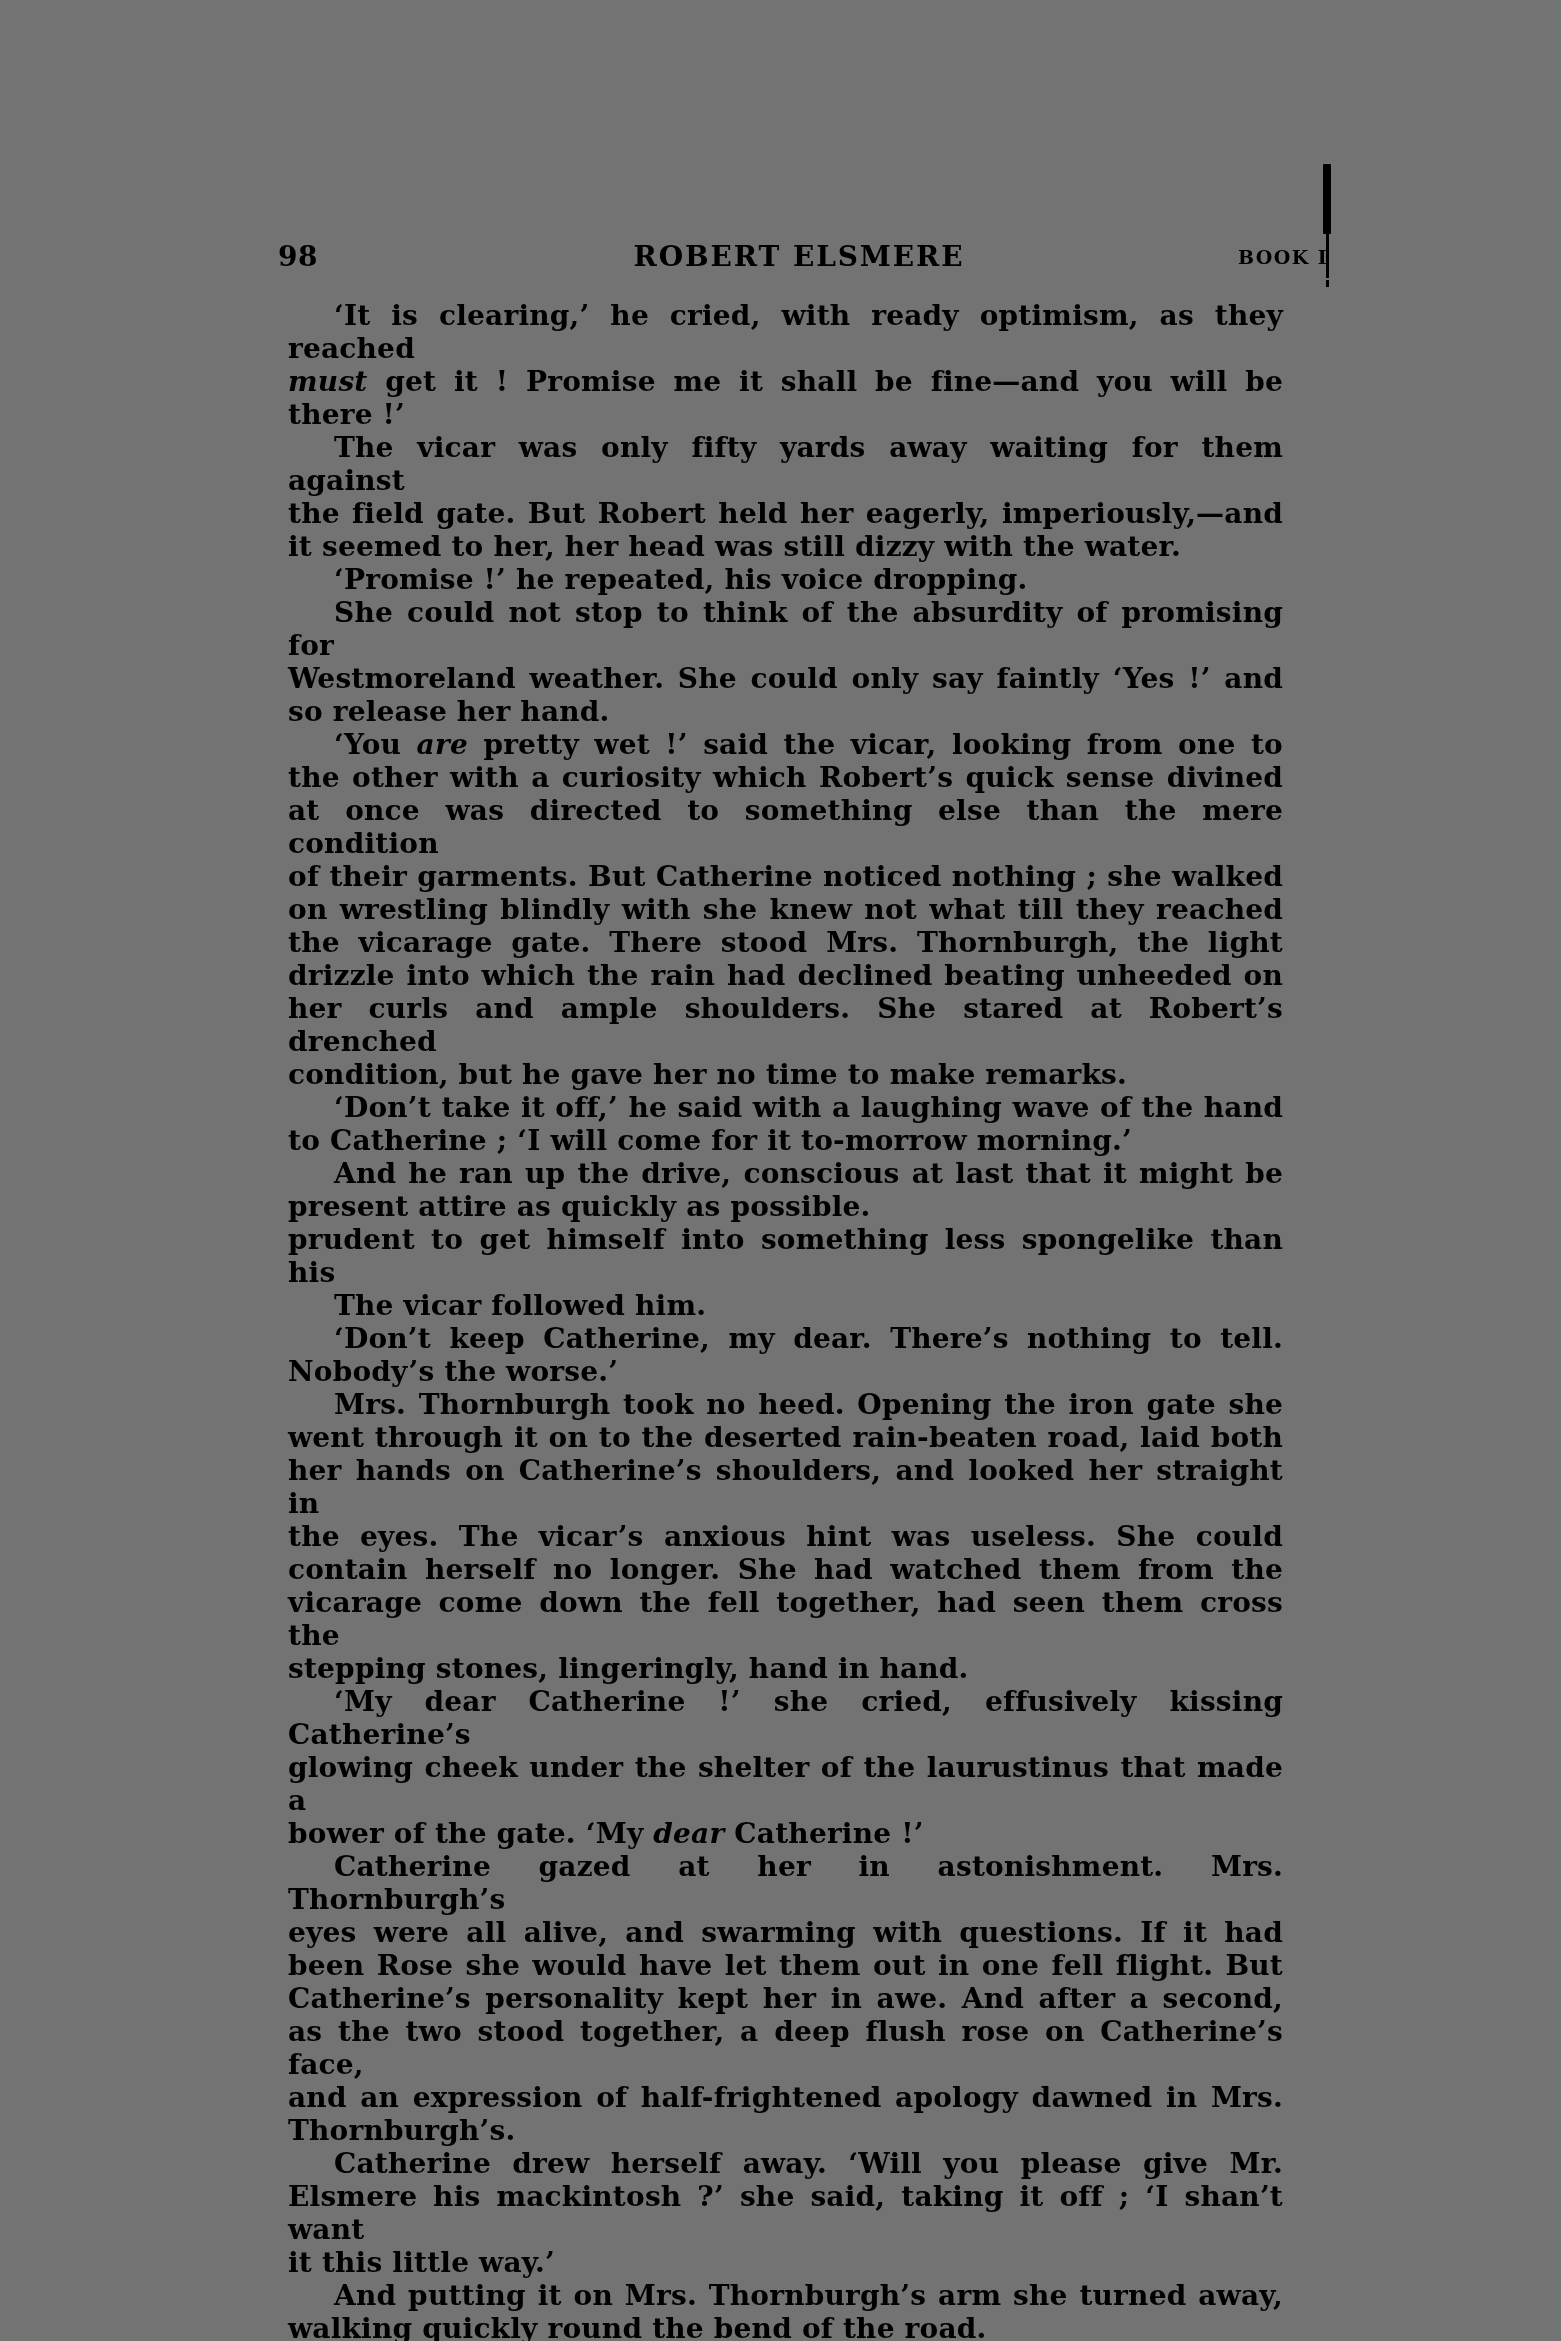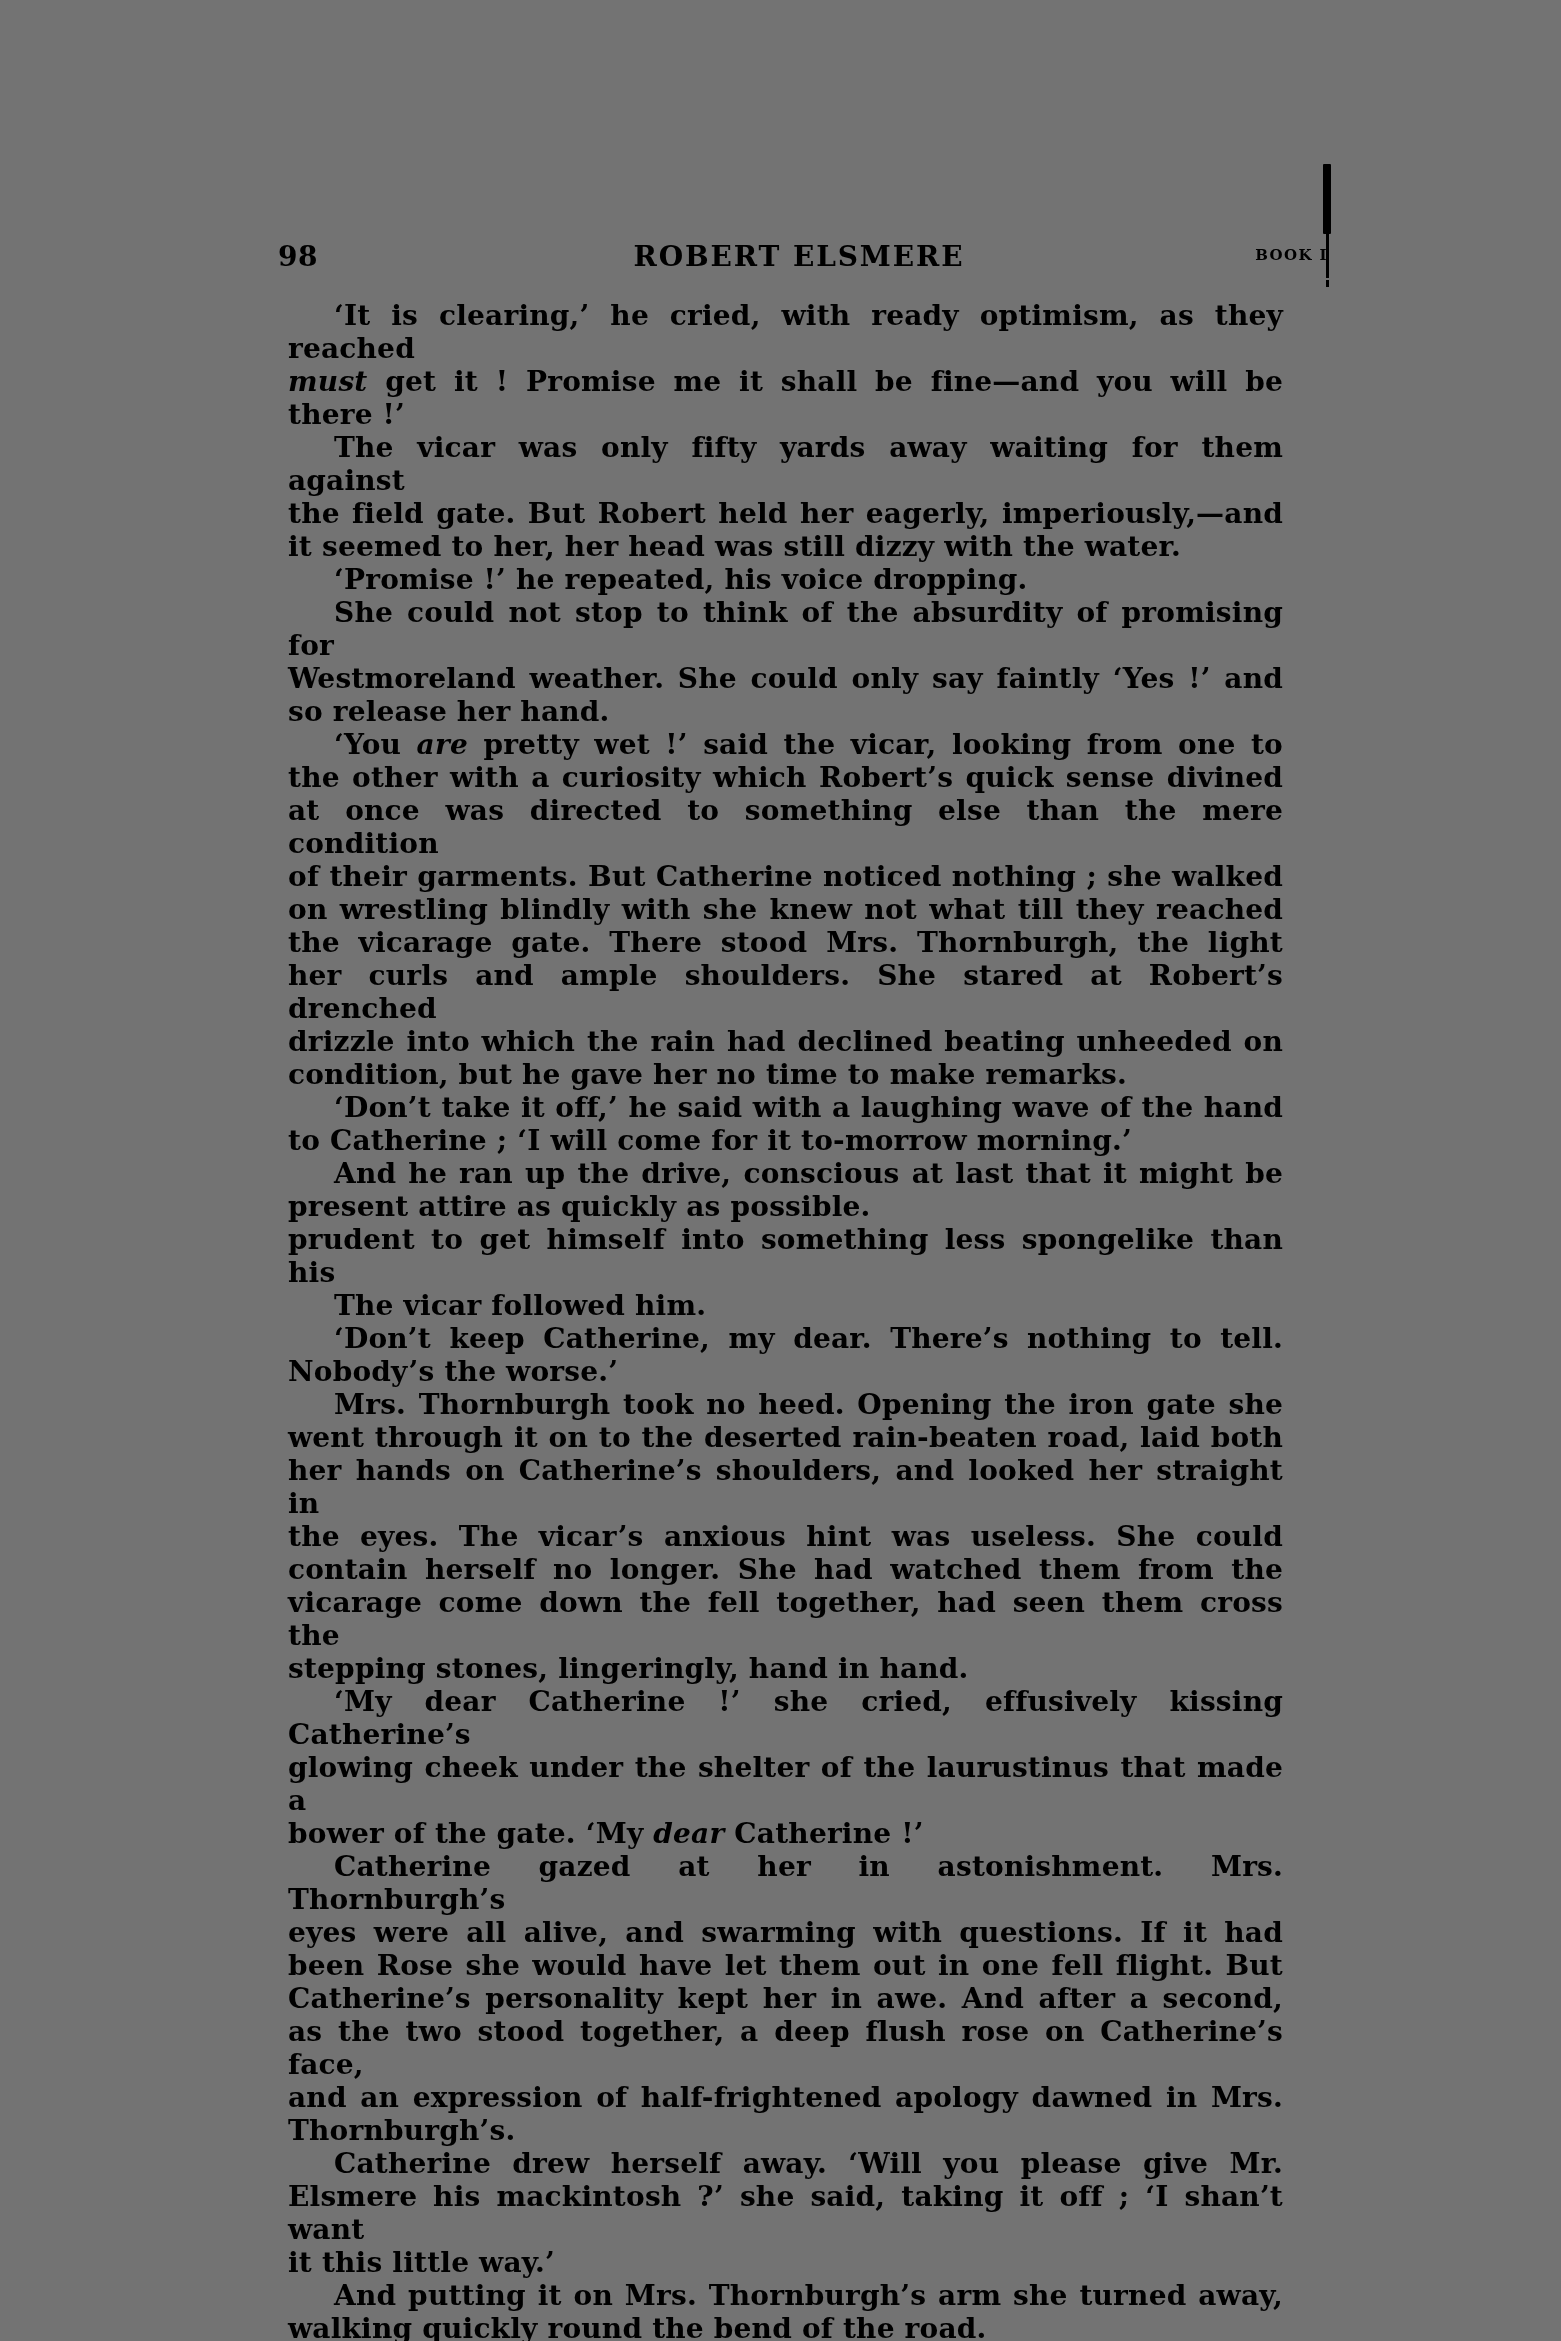--- a/index.html
+++ b/index.html
@@ -36,21 +36,21 @@
     font-weight: bold;
     line-height: 1;
     letter-spacing: 1.9px;
     white-space: nowrap;
     text-align: center;
   }
   .book-label {
     position: absolute;
     right: 270px;
     top: 248px;
-    font-size: 15px;
+    font-size: 19px;
     font-weight: bold;
     line-height: 1;
     letter-spacing: 1.4px;
     white-space: nowrap;
   }
   
   .artifact { position: absolute; left: 0; top: 0; }
   .artifact .a1 {
     position: absolute; left: 1323px; top: 164px;
     width: 7.7px; height: 70px; background: #000;
@@ -121,22 +121,22 @@
         <div class="line"><span>Westmoreland weather. She could only say faintly ‘Yes !’ and</span></div>
         <div class="line last"><span>so release her hand.</span></div>
       </div>
       <div class="para">
         <div class="line first"><span>‘You </span><span class="it">are</span><span> pretty wet !’ said the vicar, looking from one to</span></div>
         <div class="line"><span>the other with a curiosity which Robert’s quick sense divined</span></div>
         <div class="line"><span>at once was directed to something else than the mere condition</span></div>
         <div class="line"><span>of their garments. But Catherine noticed nothing ; she walked</span></div>
         <div class="line"><span>on wrestling blindly with she knew not what till they reached</span></div>
         <div class="line"><span>the vicarage gate. There stood Mrs. Thornburgh, the light</span></div>
+        <div class="line"><span>drizzle into which the rain had declined beating unheeded on</span></div>
         <div class="line"><span>her curls and ample shoulders. She stared at Robert’s drenched</span></div>
-        <div class="line"><span>drizzle into which the rain had declined beating unheeded on</span></div>
         <div class="line last"><span>condition, but he gave her no time to make remarks.</span></div>
       </div>
       <div class="para">
         <div class="line first"><span>‘Don’t take it off,’ he said with a laughing wave of the hand</span></div>
         <div class="line last"><span>to Catherine ; ‘I will come for it to-morrow morning.’</span></div>
       </div>
       <div class="para">
         <div class="line first"><span>And he ran up the drive, conscious at last that it might be</span></div>
         <div class="line last"><span>present attire as quickly as possible.</span></div>
         <div class="line"><span>prudent to get himself into something less spongelike than his</span></div>

